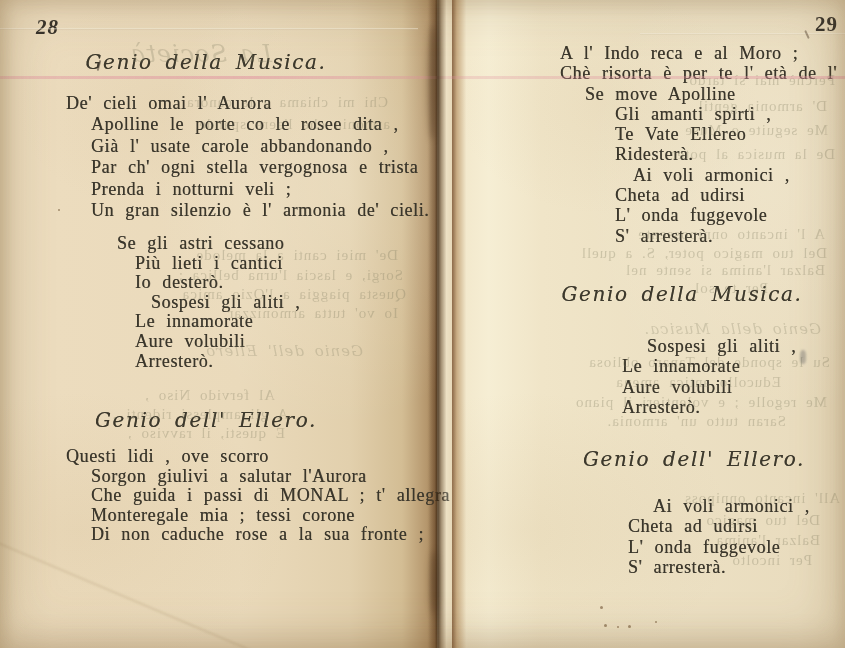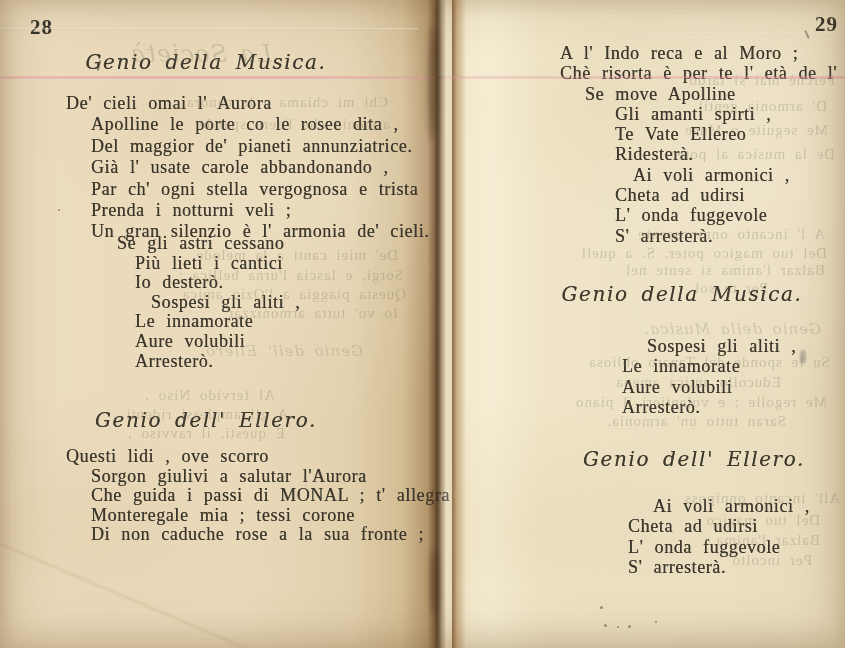--- a/index.html
+++ b/index.html
@@ -47,26 +47,25 @@
     background:linear-gradient(90deg,rgba(100,70,40,0) 0%,rgba(100,70,40,.35) 30%,rgba(55,35,16,.8) 42%,rgba(85,60,35,.45) 55%,rgba(255,250,230,.25) 75%,rgba(255,250,230,0) 100%);}
   .gutter-blotch{position:absolute;border-radius:50%;background:rgba(60,38,18,.35);filter:blur(3px);pointer-events:none;}
   .speck{position:absolute;border-radius:50%;background:#6f5433;opacity:.6;pointer-events:none;}
 </style>
 </head>
 <body>
 
 <div class="scan">
 
   <div class="page page-left">
-    <div class="pagenum" style="left:30px;top:15px;">28</div>
+    <div class="pagenum" style="left:36px;top:15px;font-style:italic;">28</div>
     <div class="heading" style="left:66px;top:50px;width:280px;">Genio della Musica.</div>
     <div class="stanza lh214" style="left:66px;top:94px;">
         <div class="pline i0">De' cieli omai l' Aurora</div>
         <div class="pline i1">Apolline le porte co le rosee dita ,</div>
-        <div class="pline i1">Del maggior de' pianeti annunziatrice.</div>
         <div class="pline i1">Già l' usate carole abbandonando ,</div>
         <div class="pline i1">Par ch' ogni stella vergognosa e trista</div>
         <div class="pline i1">Prenda i notturni veli ;</div>
         <div class="pline i1">Un gran silenzio è l' armonia de' cieli.</div>
       </div>
     <div class="stanza lh196" style="left:62px;top:234px;">
         <div class="pline i2">Se gli astri cessano</div>
         <div class="pline i3">Più lieti i cantici</div>
         <div class="pline i3">Io desterò.</div>
         <div class="pline i4">Sospesi gli aliti ,</div>

